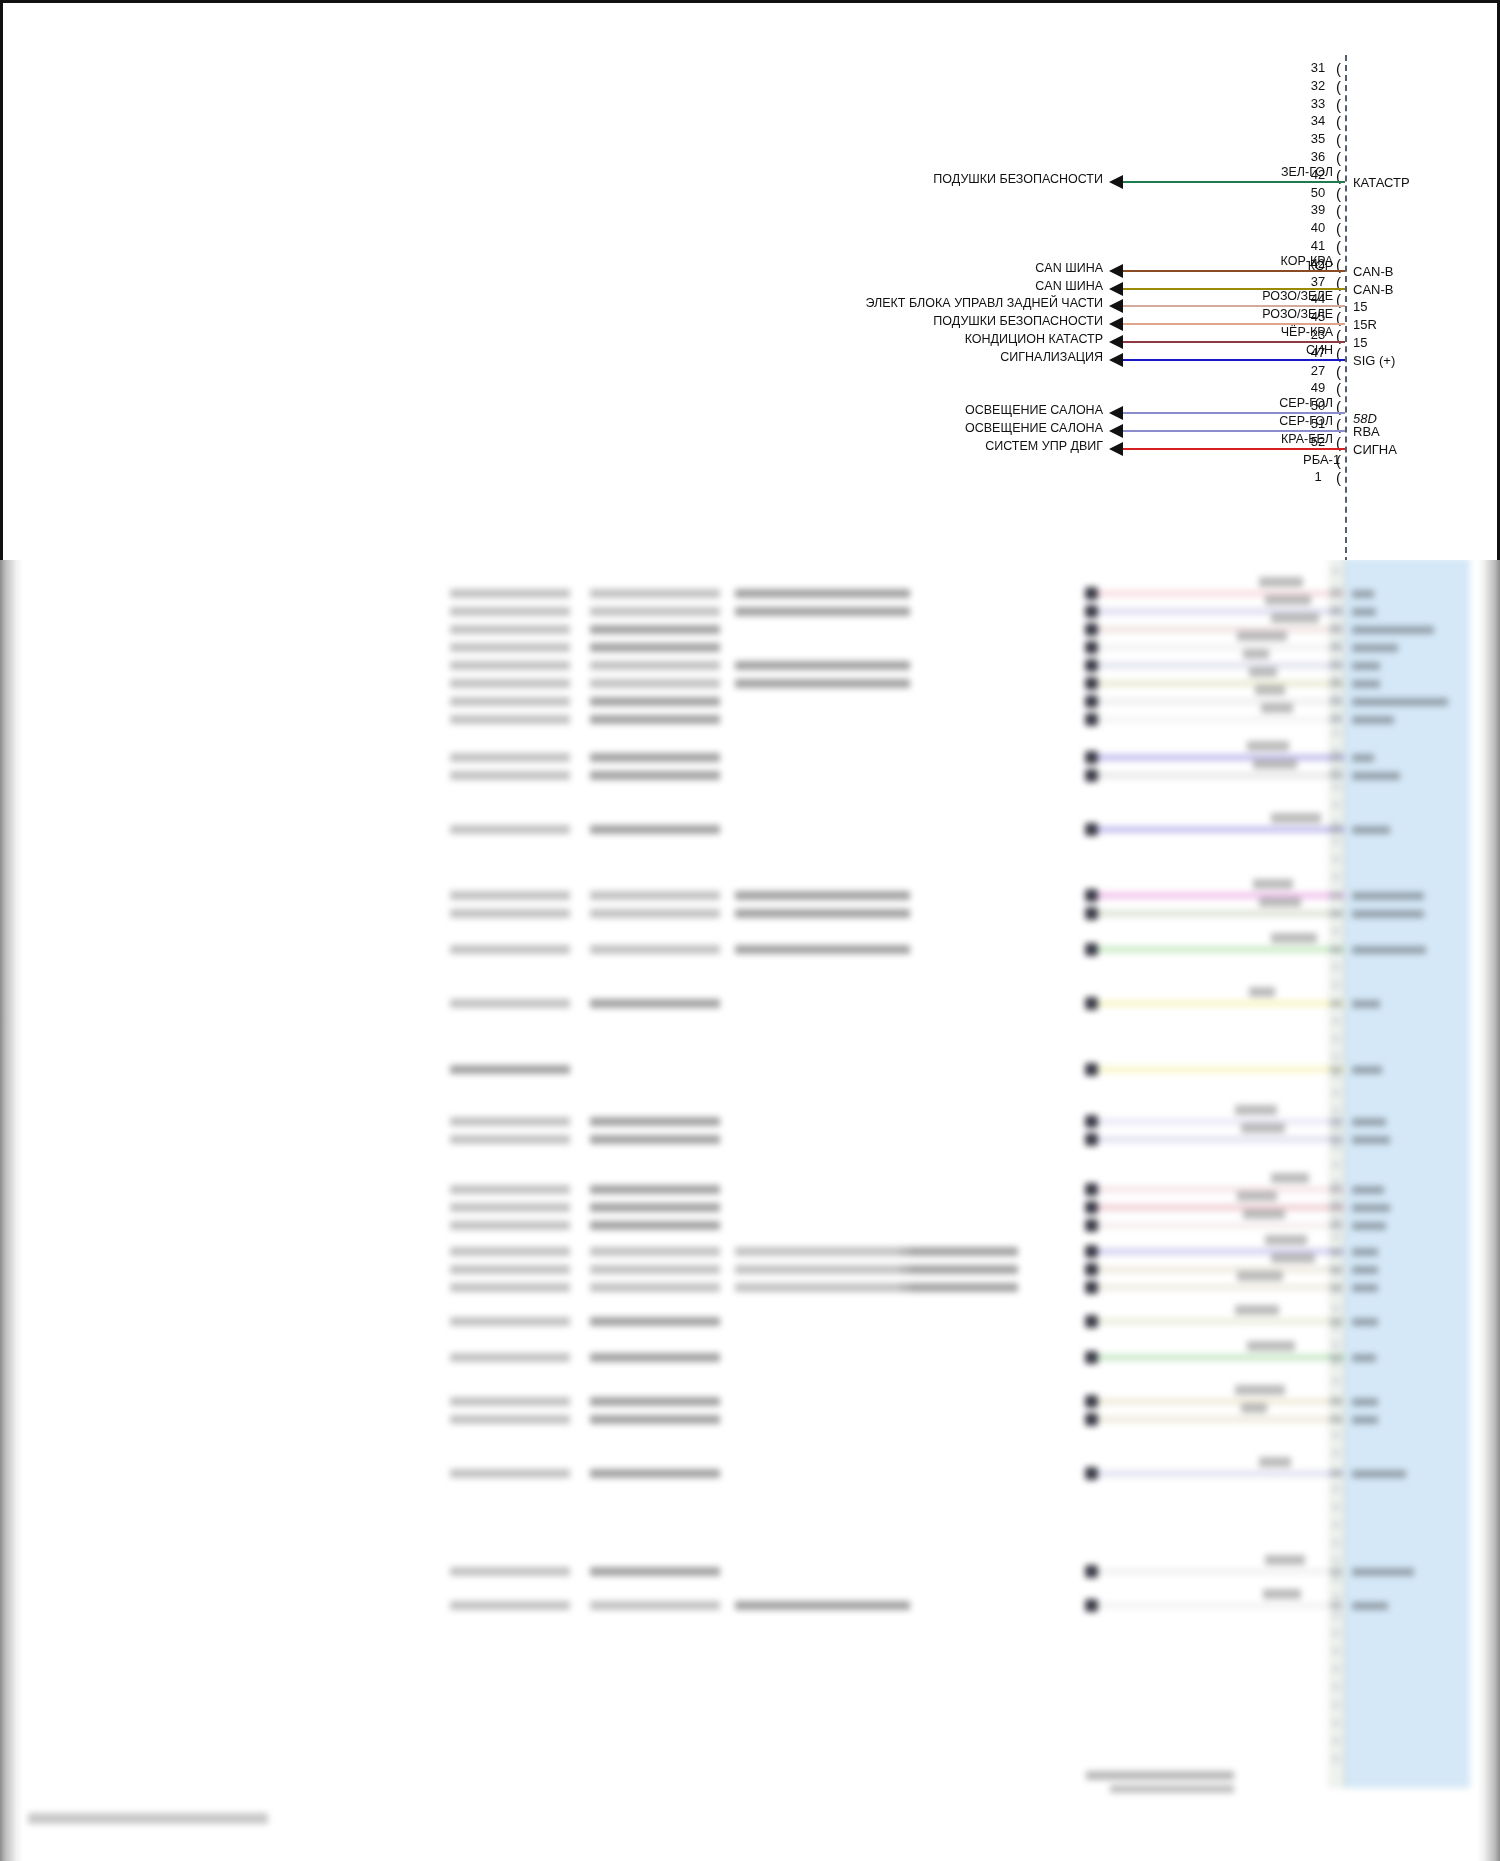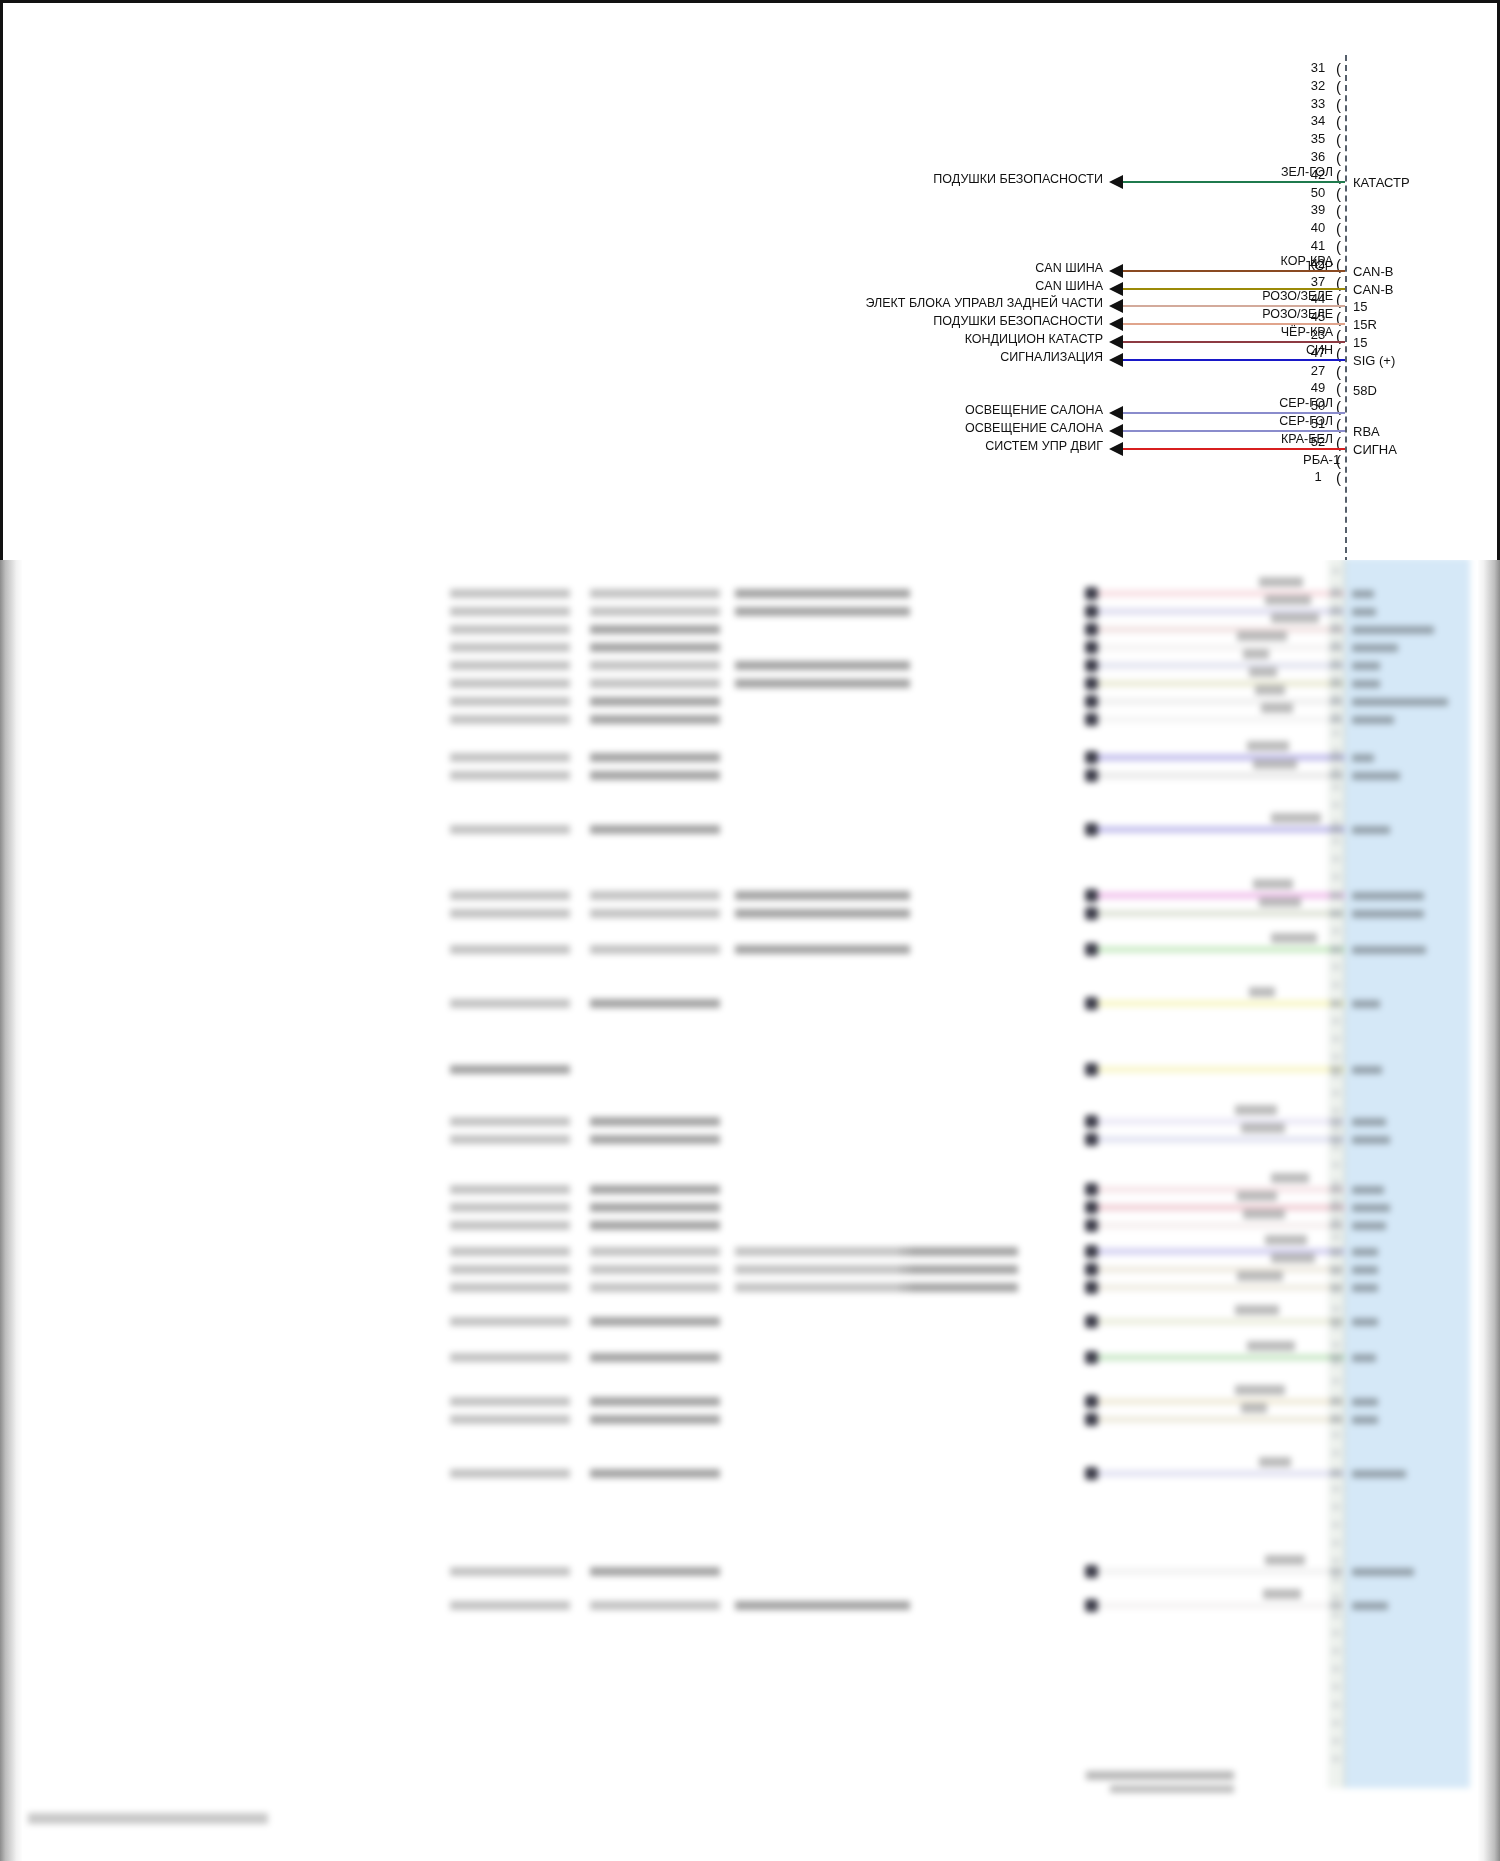--- a/index.html
+++ b/index.html
@@ -328,21 +328,21 @@
           <div class="pin-brk">(</div>
         </div>
         <div class="pin-row" style="top: 377.4px;">
           <div class="pin-num">49</div>
           <div class="pin-brk">(</div>
         </div>
         <div class="pin-row" style="top: 395.2px;">
           <div class="pin-num">50</div>
           <div class="pin-brk">(</div>
         </div>
-        <div class="pin-fn" style="top: 380px;">58D</div>
+        <div class="pin-fn" style="top: 408px; font-style: italic;">58D</div>
         <div class="wire" style="top: 409.2px; background: rgb(138, 140, 204);"></div>
         <div class="wire-arrow" style="top: 403.2px; left: 1106px;"></div>
         <div class="wire-color-lbl" style="top: 394.2px; left: 1130px; width: 200px;">СЕР-ГОЛ</div>
         <div class="comp-lbl" style="top: 401.2px; left: 0px; width: 1100px;">ОСВЕЩЕНИЕ САЛОНА</div>
         <div class="pin-row" style="top: 413px;">
           <div class="pin-num">51</div>
           <div class="pin-brk">(</div>
         </div>
         <div class="pin-fn" style="top: 421px;">RBA</div>
         <div class="wire" style="top: 427px; background: rgb(138, 140, 204);"></div>

